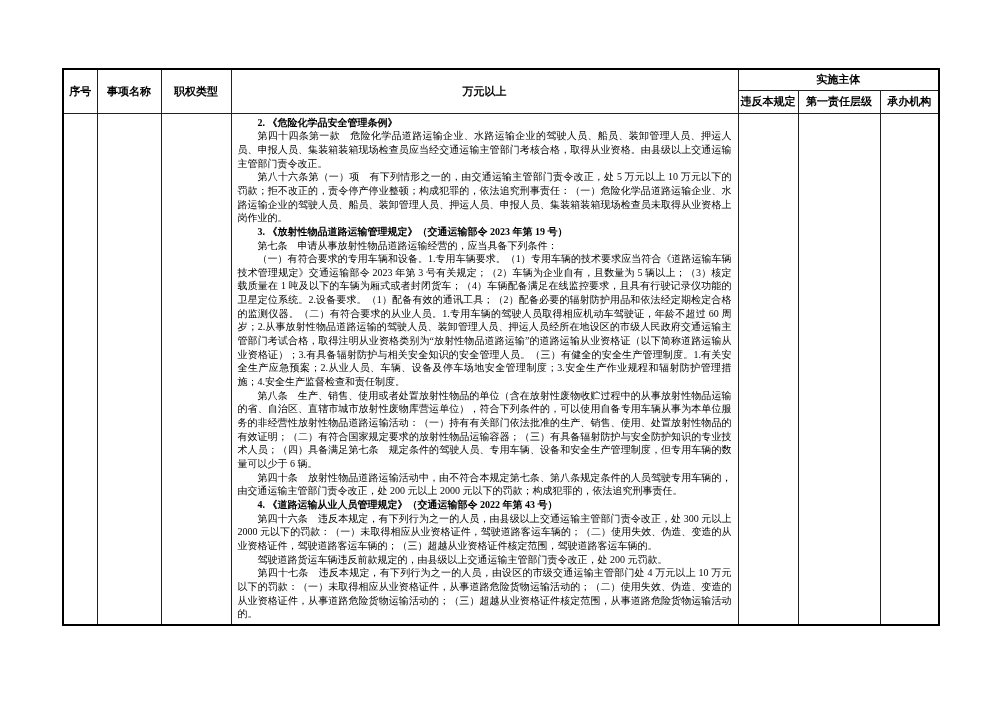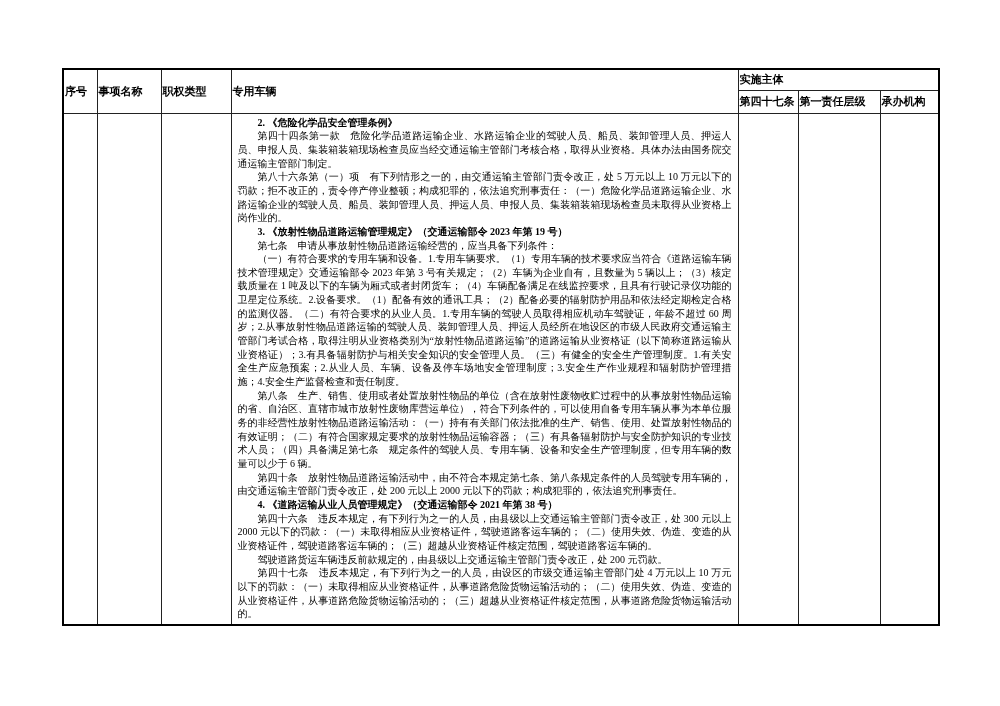--- a/index.html
+++ b/index.html
@@ -22,21 +22,21 @@
     border-collapse: collapse;
     table-layout: fixed;
     border: 2px solid #000;
   }
   table.doc-table th, table.doc-table td {
     border: 1px solid #222;
     vertical-align: middle;
   }
   th.hdr {
     font-weight: bold;
-    text-align: left;
+    text-align: center;
     font-size: 11px;
     line-height: 1.2;
     padding: 2px 1px;
   }
   tr.hdr-row-1 { height: 21px; }
   tr.hdr-row-2 { height: 23px; }
   td.body-cell { height: 512px; vertical-align: top; }
   td.basis-cell {
     vertical-align: top;
     padding: 2px 6px 3px 6px;
@@ -63,45 +63,45 @@
       <col style="width:507px">
       <col style="width:60px">
       <col style="width:82px">
       <col style="width:59px">
     </colgroup>
     <thead>
       <tr class="hdr-row-1">
         <th class="hdr" rowspan="2">序号</th>
         <th class="hdr" rowspan="2">事项名称</th>
         <th class="hdr" rowspan="2">职权类型</th>
-        <th class="hdr" rowspan="2">专用车辆</th>
+        <th class="hdr" rowspan="2">万元以上</th>
         <th class="hdr" colspan="3">实施主体</th>
       </tr>
       <tr class="hdr-row-2">
-        <th class="hdr">第四十七条</th>
+        <th class="hdr">违反本规定</th>
         <th class="hdr">第一责任层级</th>
         <th class="hdr">承办机构</th>
       </tr>
     </thead>
     <tbody>
       <tr>
         <td class="body-cell"></td>
         <td class="body-cell"></td>
         <td class="body-cell"></td>
         <td class="body-cell basis-cell">
           <div id="basis-paragraphs">
               <p class="para bold">2. 《危险化学品安全管理条例》</p>
-              <p class="para">第四十四条第一款　危险化学品道路运输企业、水路运输企业的驾驶人员、船员、装卸管理人员、押运人员、申报人员、集装箱装箱现场检查员应当经交通运输主管部门考核合格，取得从业资格。具体办法由国务院交通运输主管部门制定。</p>
+              <p class="para">第四十四条第一款　危险化学品道路运输企业、水路运输企业的驾驶人员、船员、装卸管理人员、押运人员、申报人员、集装箱装箱现场检查员应当经交通运输主管部门考核合格，取得从业资格。由县级以上交通运输主管部门责令改正。</p>
               <p class="para">第八十六条第（一）项　有下列情形之一的，由交通运输主管部门责令改正，处 5 万元以上 10 万元以下的罚款；拒不改正的，责令停产停业整顿；构成犯罪的，依法追究刑事责任：（一）危险化学品道路运输企业、水路运输企业的驾驶人员、船员、装卸管理人员、押运人员、申报人员、集装箱装箱现场检查员未取得从业资格上岗作业的。</p>
               <p class="para bold">3. 《放射性物品道路运输管理规定》（交通运输部令 2023 年第 19 号）</p>
               <p class="para">第七条　申请从事放射性物品道路运输经营的，应当具备下列条件：</p>
               <p class="para">（一）有符合要求的专用车辆和设备。1.专用车辆要求。（1）专用车辆的技术要求应当符合《道路运输车辆技术管理规定》交通运输部令 2023 年第 3 号有关规定；（2）车辆为企业自有，且数量为 5 辆以上；（3）核定载质量在 1 吨及以下的车辆为厢式或者封闭货车；（4）车辆配备满足在线监控要求，且具有行驶记录仪功能的卫星定位系统。2.设备要求。（1）配备有效的通讯工具；（2）配备必要的辐射防护用品和依法经定期检定合格的监测仪器。（二）有符合要求的从业人员。1.专用车辆的驾驶人员取得相应机动车驾驶证，年龄不超过 60 周岁；2.从事放射性物品道路运输的驾驶人员、装卸管理人员、押运人员经所在地设区的市级人民政府交通运输主管部门考试合格，取得注明从业资格类别为“放射性物品道路运输”的道路运输从业资格证（以下简称道路运输从业资格证）；3.有具备辐射防护与相关安全知识的安全管理人员。（三）有健全的安全生产管理制度。1.有关安全生产应急预案；2.从业人员、车辆、设备及停车场地安全管理制度；3.安全生产作业规程和辐射防护管理措施；4.安全生产监督检查和责任制度。</p>
               <p class="para">第八条　生产、销售、使用或者处置放射性物品的单位（含在放射性废物收贮过程中的从事放射性物品运输的省、自治区、直辖市城市放射性废物库营运单位），符合下列条件的，可以使用自备专用车辆从事为本单位服务的非经营性放射性物品道路运输活动：（一）持有有关部门依法批准的生产、销售、使用、处置放射性物品的有效证明；（二）有符合国家规定要求的放射性物品运输容器；（三）有具备辐射防护与安全防护知识的专业技术人员；（四）具备满足第七条　规定条件的驾驶人员、专用车辆、设备和安全生产管理制度，但专用车辆的数量可以少于 6 辆。</p>
               <p class="para">第四十条　放射性物品道路运输活动中，由不符合本规定第七条、第八条规定条件的人员驾驶专用车辆的，由交通运输主管部门责令改正，处 200 元以上 2000 元以下的罚款；构成犯罪的，依法追究刑事责任。</p>
-              <p class="para bold">4. 《道路运输从业人员管理规定》（交通运输部令 2021 年第 38 号）</p>
+              <p class="para bold">4. 《道路运输从业人员管理规定》（交通运输部令 2022 年第 43 号）</p>
               <p class="para">第四十六条　违反本规定，有下列行为之一的人员，由县级以上交通运输主管部门责令改正，处 300 元以上 2000 元以下的罚款：（一）未取得相应从业资格证件，驾驶道路客运车辆的；（二）使用失效、伪造、变造的从业资格证件，驾驶道路客运车辆的；（三）超越从业资格证件核定范围，驾驶道路客运车辆的。</p>
               <p class="para">驾驶道路货运车辆违反前款规定的，由县级以上交通运输主管部门责令改正，处 200 元罚款。</p>
               <p class="para">第四十七条　违反本规定，有下列行为之一的人员，由设区的市级交通运输主管部门处 4 万元以上 10 万元以下的罚款：（一）未取得相应从业资格证件，从事道路危险货物运输活动的；（二）使用失效、伪造、变造的从业资格证件，从事道路危险货物运输活动的；（三）超越从业资格证件核定范围，从事道路危险货物运输活动的。</p>
             </div>
         </td>
         <td class="body-cell"></td>
         <td class="body-cell"></td>
         <td class="body-cell"></td>
       </tr>
     </tbody>

